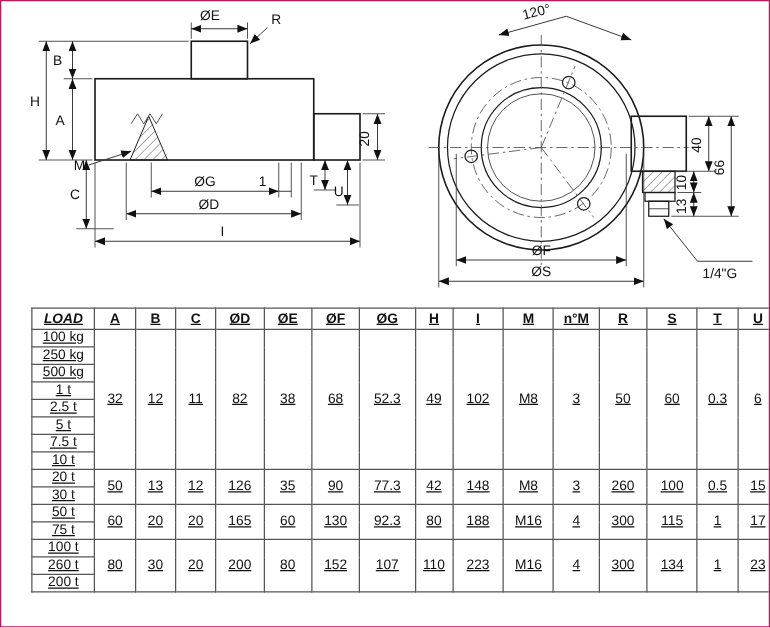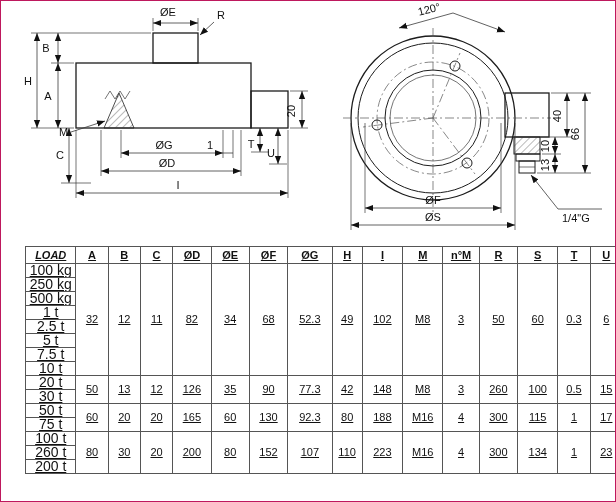--- a/index.html
+++ b/index.html
@@ -36,21 +36,21 @@
     border: 1px solid #555;
     text-align: center;
     padding: 0;
     height: 14px;
     line-height: 13px;
     overflow: hidden;
     white-space: nowrap;
   }
   table.dims th { font-weight: bold; height: 17px; line-height: 16px; }
   table.dims th.load-header { font-style: italic; }
-  table.dims td.load-cell { font-size: 14px; }
+  table.dims td.load-cell { font-size: 11px; }
 </style>
 </head>
 <body>
 
 <div class="page">
 
   <div class="drawing-area">
     <svg width="616" height="243" viewBox="0 0 616 243">
       <defs>
         <marker id="arr" viewBox="0 0 10 10" refX="9" refY="5" markerWidth="9" markerHeight="9" orient="auto-start-reverse" markerUnits="userSpaceOnUse">
@@ -274,21 +274,21 @@
           <th>U</th>
         </tr>
       </thead>
     <tbody>
         <tr>
           <td class="load-cell">100 kg</td>
           <td rowspan="8">32</td>
           <td rowspan="8">12</td>
           <td rowspan="8">11</td>
           <td rowspan="8">82</td>
-          <td rowspan="8">34</td>
+          <td rowspan="8">38</td>
           <td rowspan="8">68</td>
           <td rowspan="8">52.3</td>
           <td rowspan="8">49</td>
           <td rowspan="8">102</td>
           <td rowspan="8">M8</td>
           <td rowspan="8">3</td>
           <td rowspan="8">50</td>
           <td rowspan="8">60</td>
           <td rowspan="8">0.3</td>
           <td rowspan="8">6</td>

